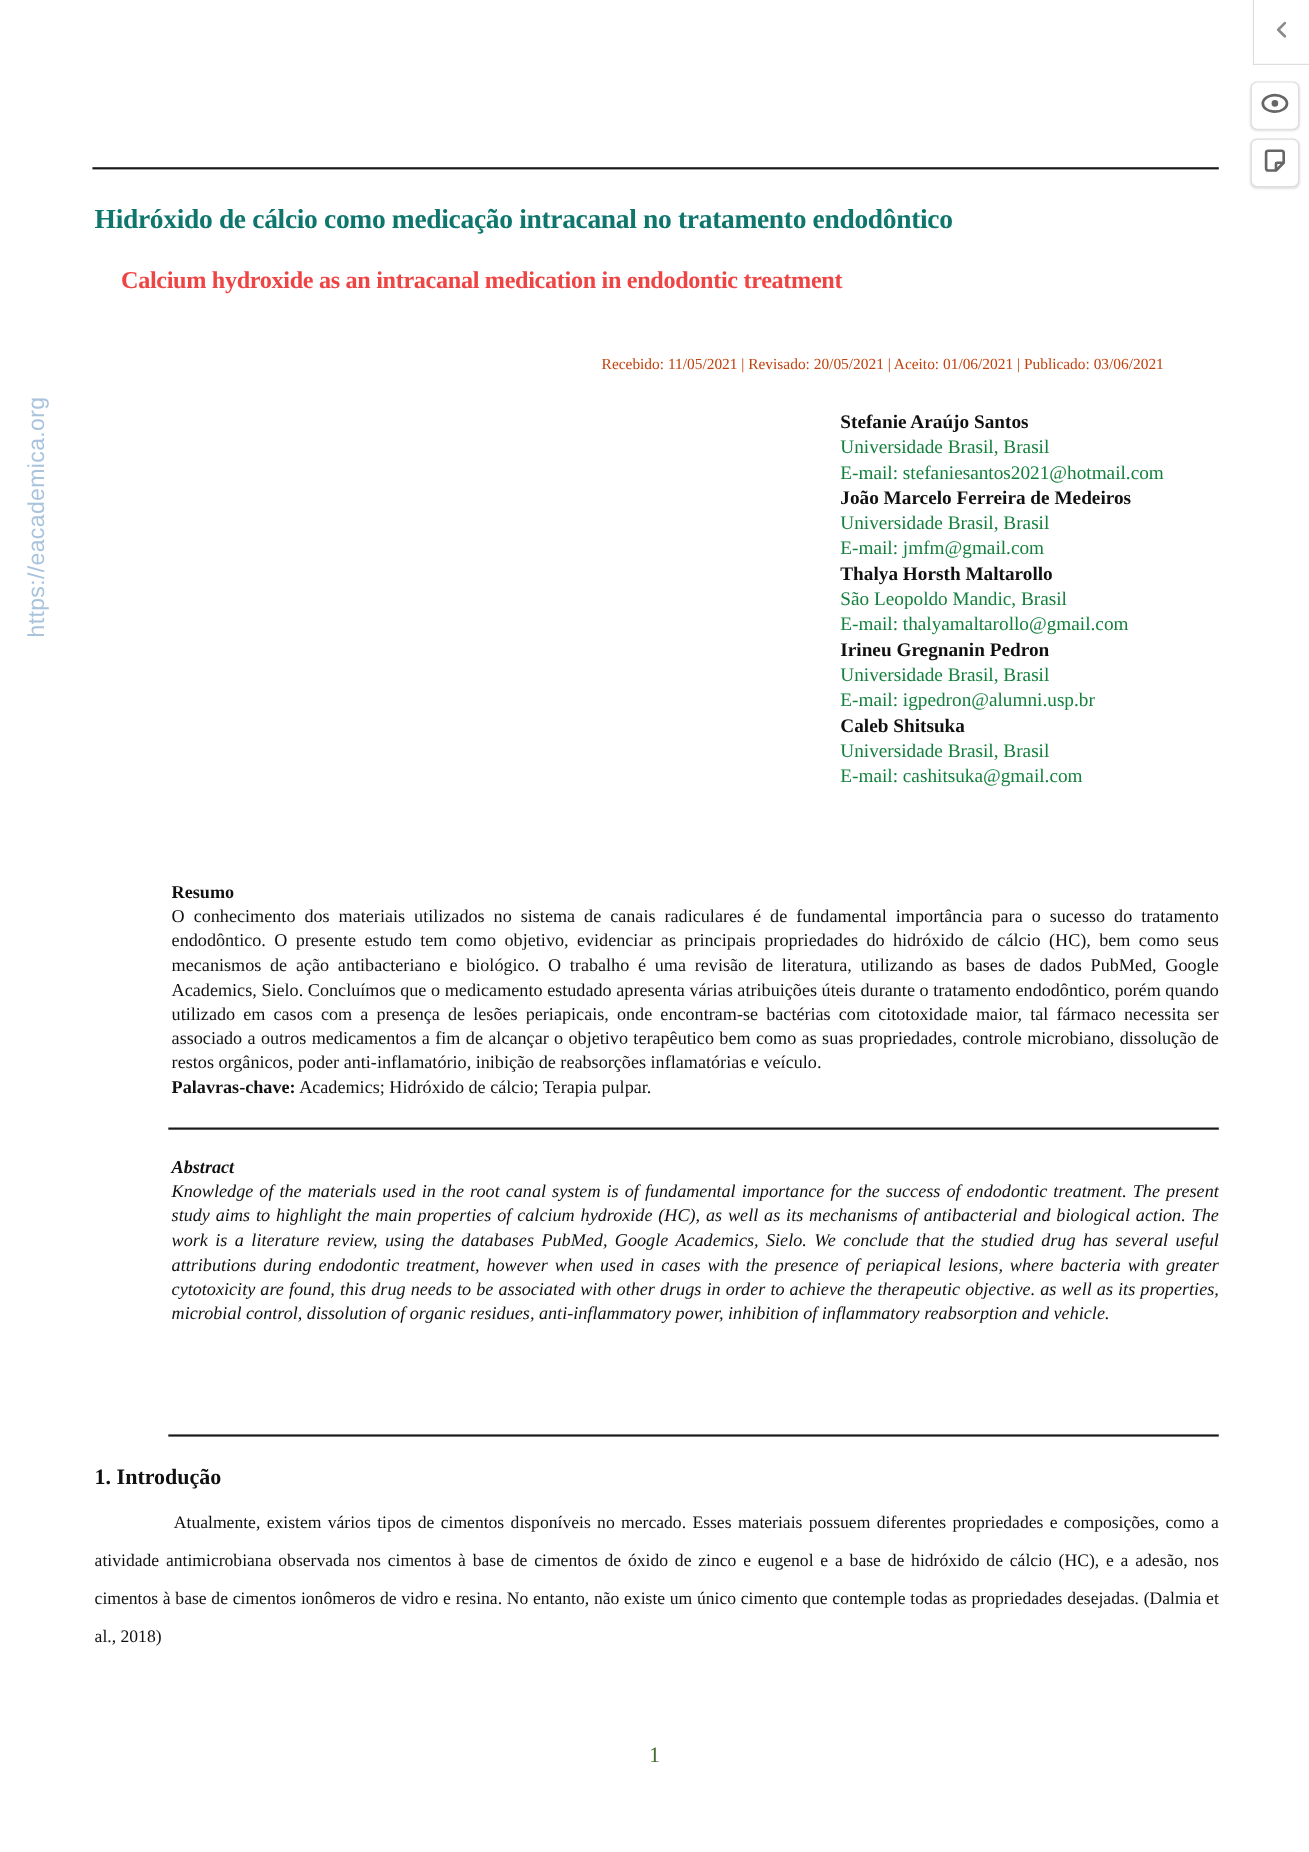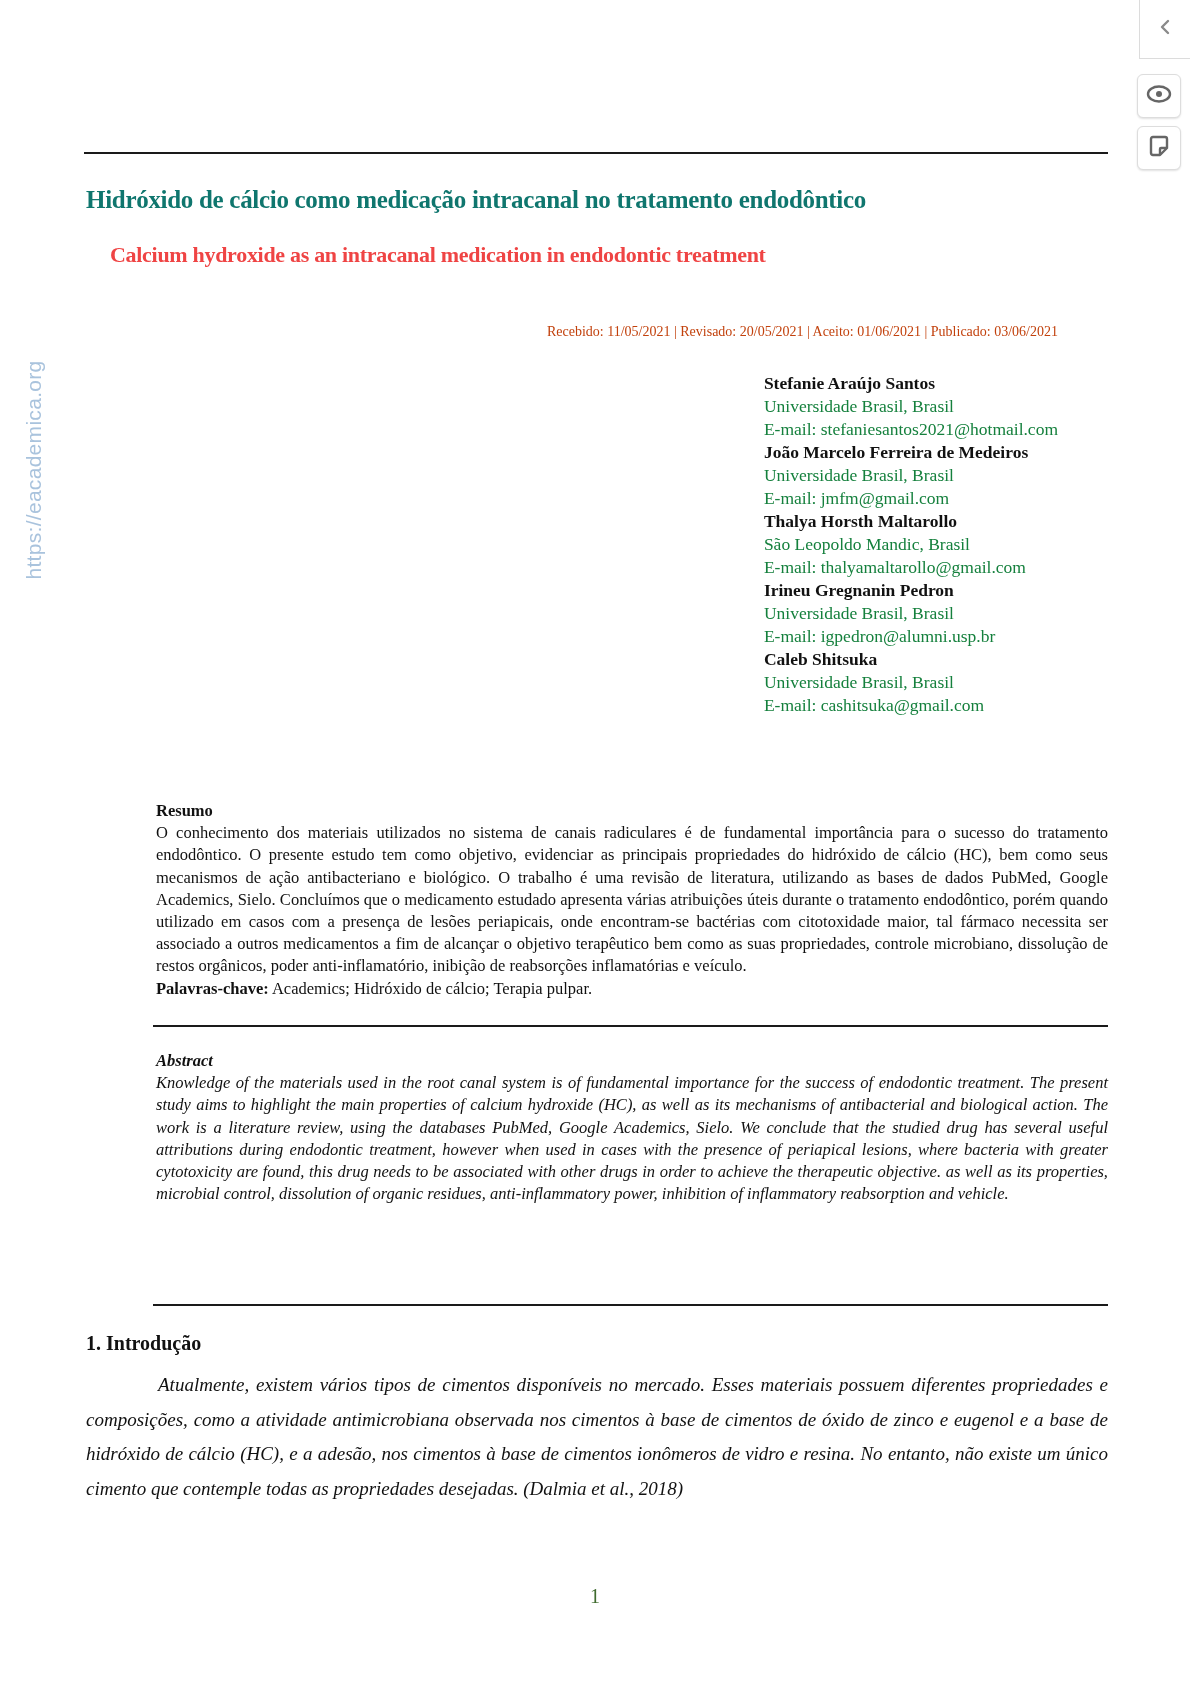--- a/index.html
+++ b/index.html
@@ -101,25 +101,24 @@
       left: 86px;
       top: 1332px;
       font-size: 20px;
       font-weight: bold;
     }
     .intro-para {
       position: absolute;
       left: 86px;
       width: 1022px;
       top: 1368px;
-      font-size: 19px;
+      font-size: 16px;
       line-height: 34.5px;
       text-align: justify;
       text-indent: 72px;
-      font-style: italic;
     }
     .page-number {
       position: absolute;
       left: 0;
       width: 1190px;
       text-align: center;
       top: 1585px;
       font-size: 20px;
       color: #3f6b2e;
     }

